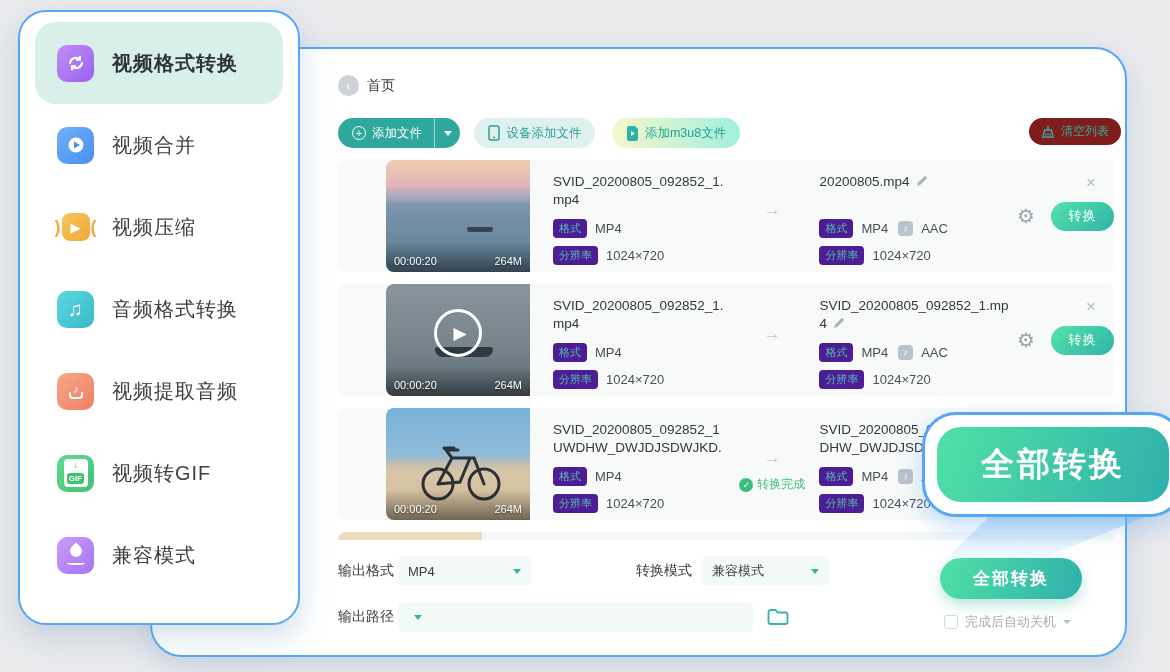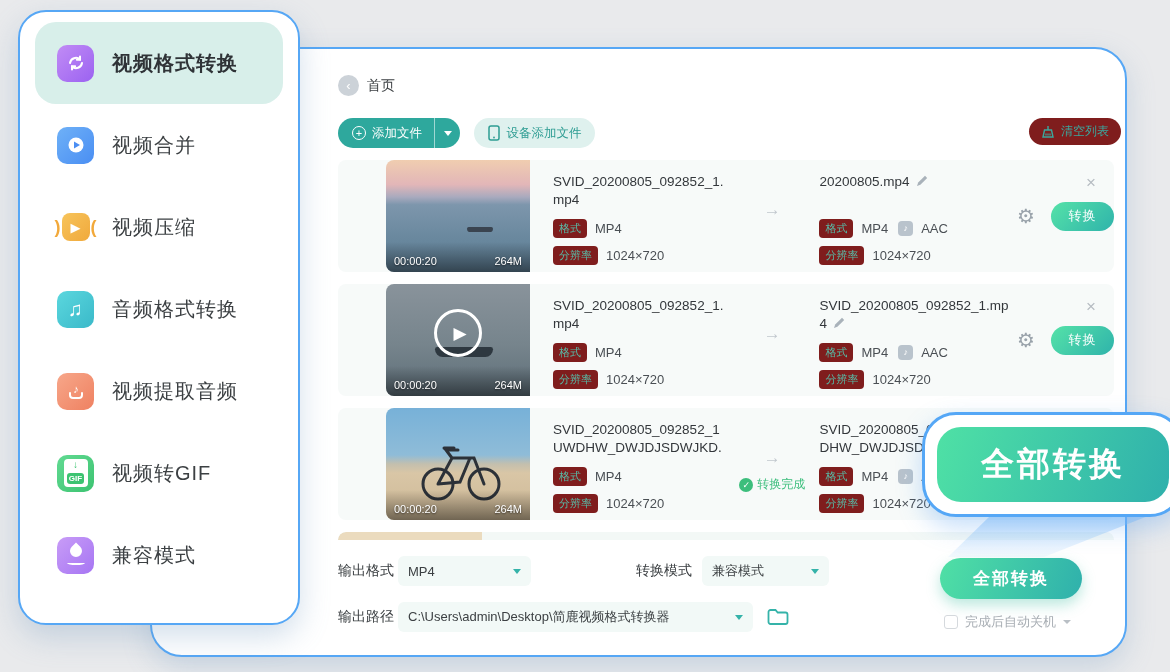--- a/index.html
+++ b/index.html
@@ -76,21 +76,21 @@
   .mini-boat { position:absolute; left:56%; top:60%; width:26px; height:5px; background:#3a4450; border-radius:2px 2px 4px 4px; }
   .play-ov { position:absolute; left:50%; top:44%; transform:translate(-50%,-50%); width:48px; height:48px;
     border:3px solid #fff; border-radius:50%; display:flex; align-items:center; justify-content:center;
     color:#fff; font-size:17px; padding-left:4px; cursor:pointer; }
   .bike-svg { position:absolute; left:14px; top:18px; }
 
   .src-col { margin-left:23px; width:192px; padding-top:13px; }
   .out-col { width:218px; padding-top:13px; }
   .f-name { font-size:13.5px; color:#33373b; line-height:18px; height:38px; overflow:hidden; word-break:break-all; }
   .badge-line { display:flex; align-items:center; gap:8px; margin-top:7px; height:20px; }
-  .badge { background:#7f1d1d; color:#57bca8; font-size:11px; padding:2px 6px; border-radius:4px; flex:none; }
+  .badge { background:#4c1d95; color:#57bca8; font-size:11px; padding:2px 6px; border-radius:4px; flex:none; }
   .b-val { font-size:13px; color:#4a4f54; }
   .aac-ico { width:15px; height:15px; border-radius:4px; background:#b9c3cc; color:#fff; font-size:9px;
     display:inline-flex; align-items:center; justify-content:center; margin-left:2px; }
   .mid-col { width:105px; display:flex; flex-direction:column; align-items:center; padding-top:40px; }
   .arrow-r { color:#c2c8ce; font-size:17px; }
   .status-done { margin-top:8px; display:flex; align-items:center; gap:4px; color:#3cbe7c; font-size:12px; white-space:nowrap; }
   .chk-circle { width:14px; height:14px; border-radius:50%; background:#3cbe7c; color:#fff; font-size:9px;
     display:flex; align-items:center; justify-content:center; }
   .pencil { display:inline-block; margin-left:6px; cursor:pointer; vertical-align:-1px; }
   .ctrl-col { display:flex; align-items:center; gap:16px; margin-left:2px; }
@@ -162,20 +162,27 @@
     </span>
 
     <span class="btn btn-device">
       <svg width="12" height="16" viewBox="0 0 12 16">
         <rect x="1" y="1" width="10" height="14" rx="2" fill="none" stroke="#2e9d93" stroke-width="1.5"></rect>
         <circle cx="6" cy="12.5" r="0.9" fill="#2e9d93"></circle>
       </svg>
       <span>设备添加文件</span>
     </span>
 
+    <span class="btn btn-m3u8">
+      <svg width="13" height="15" viewBox="0 0 13 15">
+        <path d="M1 2a2 2 0 012-2h6l3 3v10a2 2 0 01-2 2H3a2 2 0 01-2-2z" fill="#2bb3a4"></path>
+        <path d="M5 5l4 2.5L5 10z" fill="#fff"></path>
+      </svg>
+      <span>添加m3u8文件</span>
+    </span>
 
     <span class="btn-clear">
       <svg width="14" height="14" viewBox="0 0 14 14">
         <path d="M7 1v4M3.5 5h7l1.5 7h-10z" fill="none" stroke="#3ba89e" stroke-width="1.4"></path>
         <path d="M5 8.5v2M7 8.5v2M9 8.5v2" stroke="#3ba89e" stroke-width="1.2"></path>
       </svg>
       <span>清空列表</span>
     </span>
   </div>
 
@@ -336,21 +343,20 @@
       </div>
       <span class="f-label mode-label">转换模式</span>
       <div class="selectbox sb-mode">
         <span class="sel-val">兼容模式</span>
         <span class="caret-t"></span>
       </div>
     </div>
     <div class="form-row">
       <span class="f-label">输出路径</span>
       <div class="selectbox sb-path">
-        <span class="sel-val">C:\Users\admin\Desktop\简鹿视频格式转换器</span>
         <span class="caret-t"></span>
       </div>
       <span class="folder-btn">
         <svg width="22" height="18" viewBox="0 0 22 18">
           <path d="M1.5 4a2 2 0 012-2h5l2.2 2.5H18.5a2 2 0 012 2V14a2 2 0 01-2 2h-15a2 2 0 01-2-2z" fill="none" stroke="#35b3a9" stroke-width="1.8"></path>
         </svg>
       </span>
     </div>
   </div>
 

